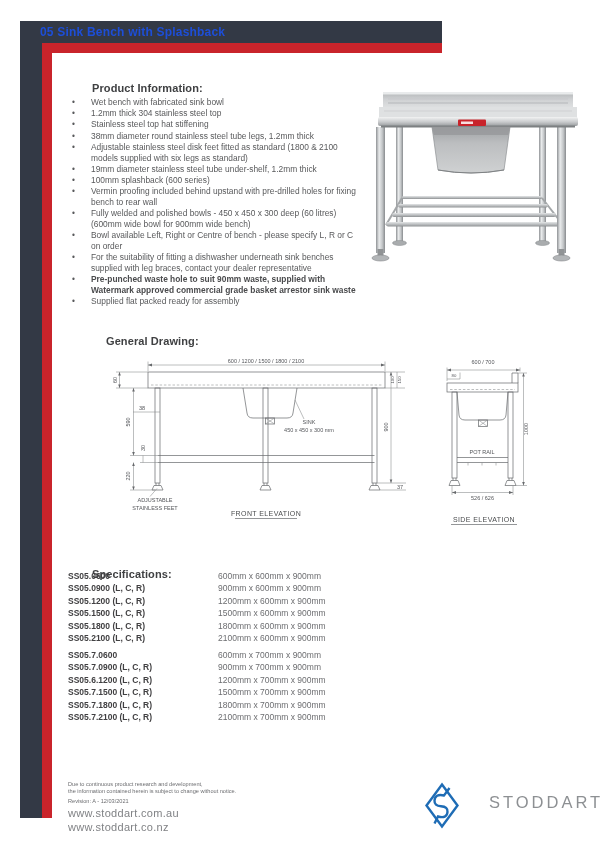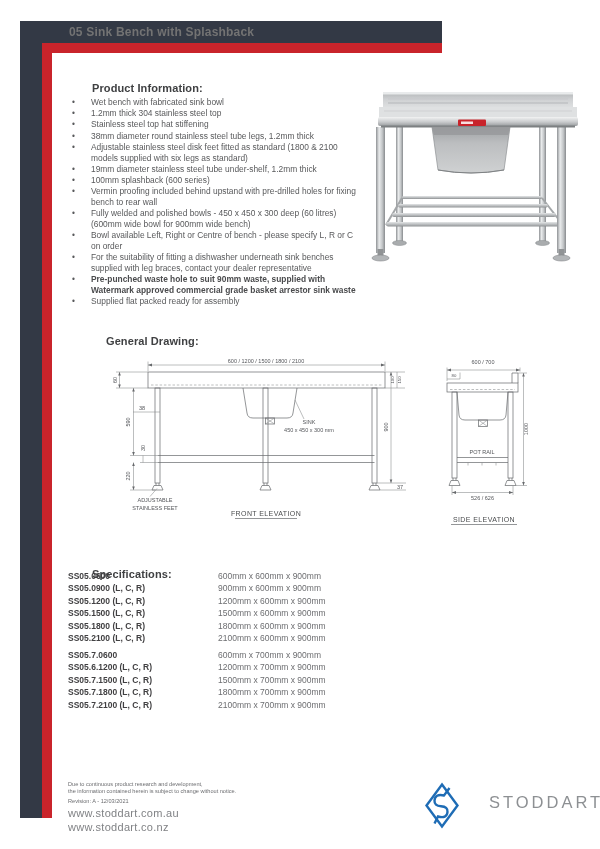--- a/index.html
+++ b/index.html
@@ -6,21 +6,21 @@
   body { font-family:"Liberation Sans", sans-serif; }
   .page { position:relative; width:600px; height:849px; background:#fff; overflow:hidden; }
   .abs { position:absolute; }
 
   
   .bar-dark-top  { left:20px; top:21px; width:422px; height:22px; background:#333945; }
   .bar-red-top   { left:42px; top:43px; width:400px; height:10px; background:#c9242b; }
   .bar-dark-left { left:20px; top:21px; width:22px;  height:797px; background:#333945; }
   .bar-red-left  { left:42px; top:43px; width:10px;  height:775px; background:#c9242b; }
 
-  .doc-title { left:69px; top:21px; height:22px; line-height:22px; color:#737373;
+  .doc-title { left:40px; top:21px; height:22px; line-height:22px; color:#1d4ed8;
                font-size:12px; font-weight:bold; letter-spacing:0.2px; }
 
   
   .brand { left:478px; top:16px; width:118px; height:48px; }
   .brand-mark { position:absolute; left:0; top:0; }
   .brand-simply    { position:absolute; left:53px; top:2px;  font-size:12px; font-weight:bold; color:#d93b3c; letter-spacing:0.3px; }
   .brand-stainless { position:absolute; left:53px; top:15px; font-size:12px; font-weight:bold; color:#2b2c2e; letter-spacing:0.3px; }
   .brand-tagline   { position:absolute; left:53px; top:30px; font-size:4.4px; color:#8a8c8f; letter-spacing:0.2px; }
 
   .section-heading { font-size:11px; font-weight:bold; color:#3f4042; letter-spacing:0.1px;padding-left:24px; }
@@ -333,20 +333,24 @@
         <span class="spec-size">2100mm x 600mm x 900mm</span>
       </li>
   </ul>
 
   <ul class="abs speclist" style="left:68px; top:650px;">
     <li>
         <span class="spec-model">SS05.7.0600</span>
         <span class="spec-size">600mm x 700mm x 900mm</span>
       </li>
     <li>
+        <span class="spec-model">SS05.7.0900 (L, C, R)</span>
+        <span class="spec-size">900mm x 700mm x 900mm</span>
+      </li>
+    <li>
         <span class="spec-model">SS05.6.1200 (L, C, R)</span>
         <span class="spec-size">1200mm x 700mm x 900mm</span>
       </li>
     <li>
         <span class="spec-model">SS05.7.1500 (L, C, R)</span>
         <span class="spec-size">1500mm x 700mm x 900mm</span>
       </li>
     <li>
         <span class="spec-model">SS05.7.1800 (L, C, R)</span>
         <span class="spec-size">1800mm x 700mm x 900mm</span>

